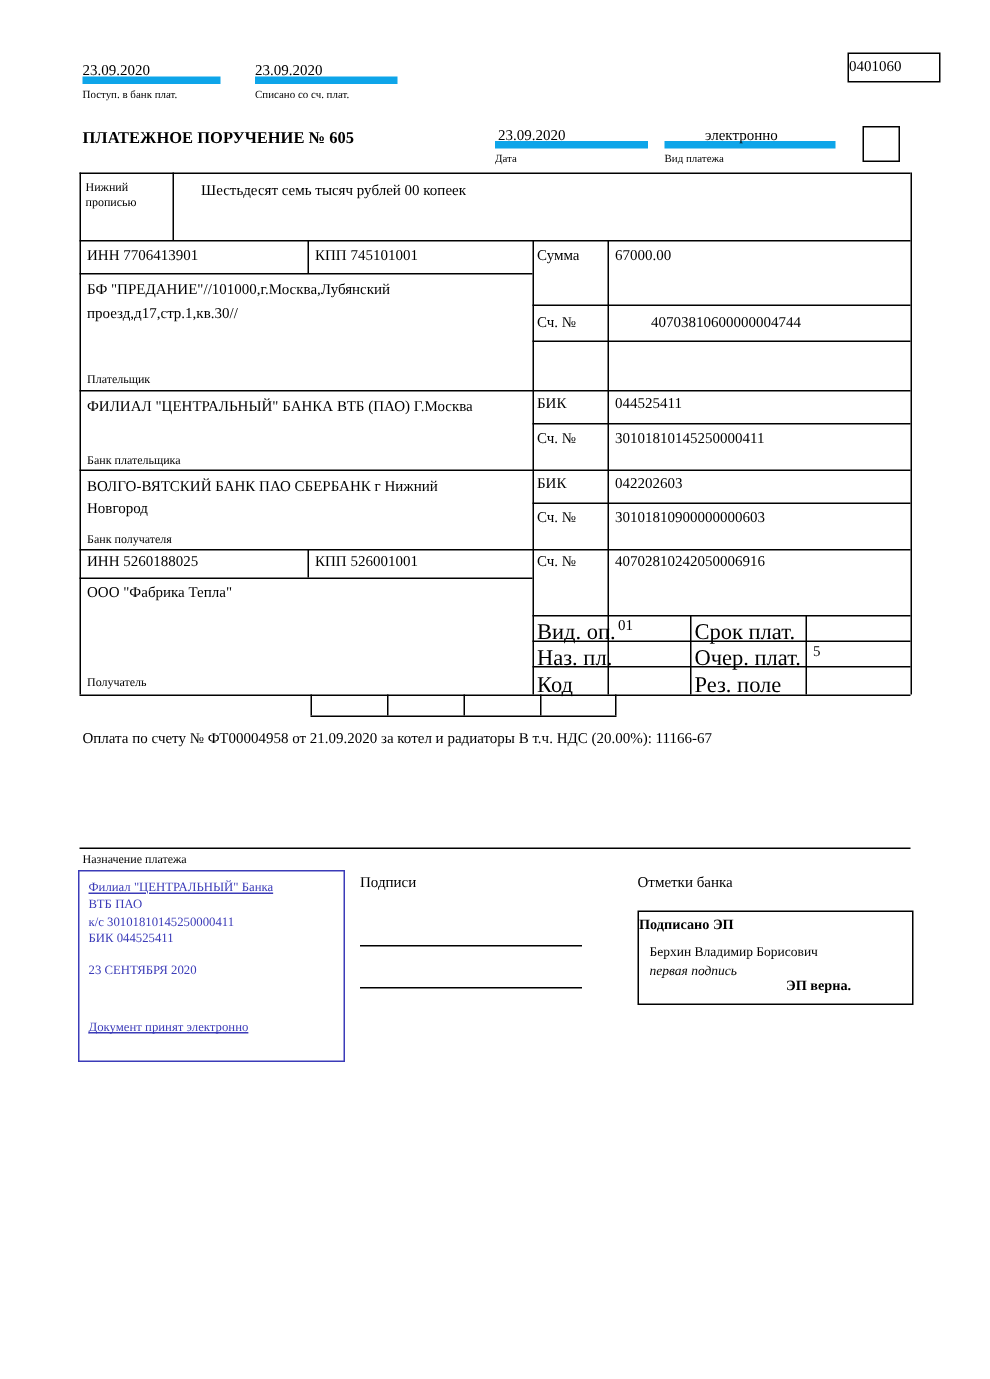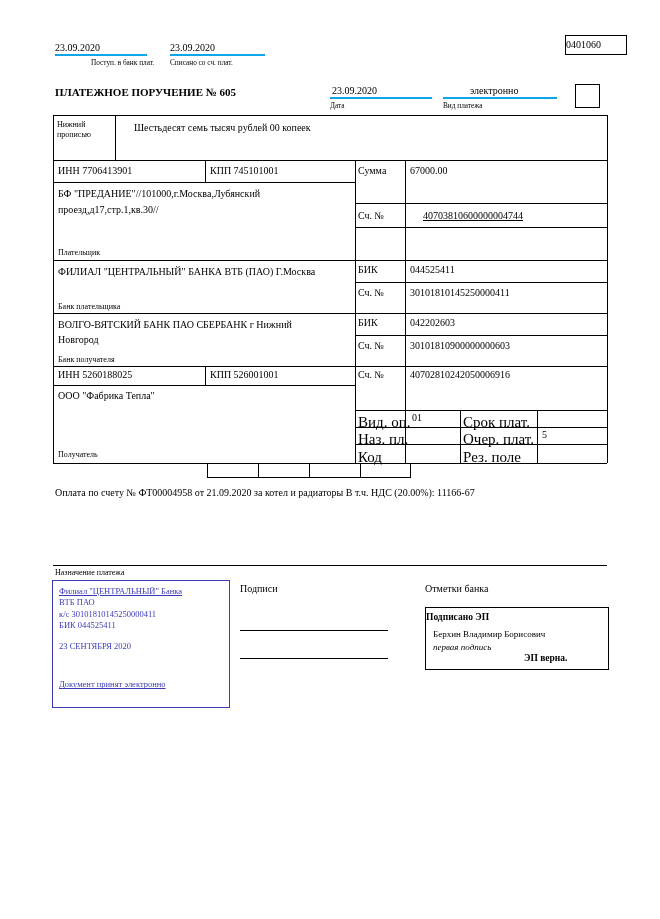--- a/index.html
+++ b/index.html
@@ -9,37 +9,37 @@
   .abs { position:absolute; }
   .t10 { font-size:10px; line-height:1.25; }
   .t9  { font-size:15px; line-height:1.2; }
   .t8  { font-size:8px;  line-height:1.2; }
   .t7  { font-size:7.3px; line-height:1.2; }
   .b   { font-weight:bold; }
   .i   { font-style:italic; }
   .hline { position:absolute; height:1px; background:#000; }
   .vline { position:absolute; width:1px;  background:#000; }
   .box   { position:absolute; border:1px solid #000; }
-  .ufield { position:absolute; border-bottom:2px solid #0ea5e9; font-size:10px; line-height:14px; height:15px; }
+  .ufield { position:absolute; border-bottom:5px solid #0ea5e9; font-size:10px; line-height:14px; height:15px; }
   .stamp { position:absolute; left:52px; top:580px; width:178px; height:128px;
            border:1px solid #3b3bb8; color:#3b3bb8; font-size:8.5px; line-height:1.35;
            padding:5px 6px; }
   .stamp .u { text-decoration:underline; }
   .esign { position:absolute; left:425px; top:607px; width:184px; height:63px; border:1px solid #000; }
   .center { text-align:left; }
 </style>
 </head>
 <body>
 
 <div class="page">
 
   <div class="ufield" style="left:55px; top:41px; width:92px;">
     <span>23.09.2020</span>
   </div>
-  <div class="abs t7" style="left:55px; top:59px;margin-left:36px;">Поступ. в банк плат.</div>
+  <div class="abs t7" style="left:55px; top:59px;">Поступ. в банк плат.</div>
 
   <div class="ufield" style="left:170px; top:41px; width:95px;">
     <span>23.09.2020</span>
   </div>
   <div class="abs t7" style="left:170px; top:59px;">Списано со сч. плат.</div>
 
   <div class="box center t10" style="left:565px; top:35px; width:62px; height:20px; line-height:18px;">
     <span>0401060</span>
   </div>
 
@@ -93,21 +93,21 @@
   <div class="abs t8" style="left:57px; top:120px; width:56px;">Нижний прописью</div>
   <div class="abs t10" style="left:134px; top:122px; width:480px;">Шестьдесят семь тысяч рублей 00 копеек</div>
 
   <div class="abs t10" style="left:58px; top:165px;text-align:right;">ИНН 7706413901</div>
   <div class="abs t10" style="left:210px; top:165px;">КПП 745101001</div>
   <div class="abs t10" style="left:358px; top:165px;">Сумма</div>
   <div class="abs t10" style="left:410px; top:165px;">67000.00</div>
 
   <div class="abs t10" style="left:58px; top:186px; width:272px; line-height:1.6;">БФ "ПРЕДАНИЕ"//101000,г.Москва,Лубянский проезд,д17,стр.1,кв.30//</div>
   <div class="abs t10" style="left:358px; top:210px;">Сч. №</div>
-  <div class="abs t10" style="left:423px; top:210px;text-decoration:underline;">40703810600000004744</div>
+  <div class="abs t10" style="left:434px; top:210px;">40703810600000004744</div>
   <div class="abs t8" style="left:58px; top:248px;">Плательщик</div>
 
   <div class="abs t10" style="left:58px; top:264px; width:272px; line-height:1.5;">ФИЛИАЛ "ЦЕНТРАЛЬНЫЙ" БАНКА ВТБ (ПАО) Г.Москва</div>
   <div class="abs t10" style="left:358px; top:264px;">БИК</div>
   <div class="abs t10" style="left:410px; top:264px;">044525411</div>
   <div class="abs t10" style="left:358px; top:287px;">Сч. №</div>
   <div class="abs t10" style="left:410px; top:287px;">30101810145250000411</div>
   <div class="abs t8" style="left:58px; top:302px;">Банк плательщика</div>
 
   <div class="abs t10" style="left:58px; top:317px; width:272px; line-height:1.5;">ВОЛГО-ВЯТСКИЙ БАНК ПАО СБЕРБАНК г Нижний Новгород</div>

